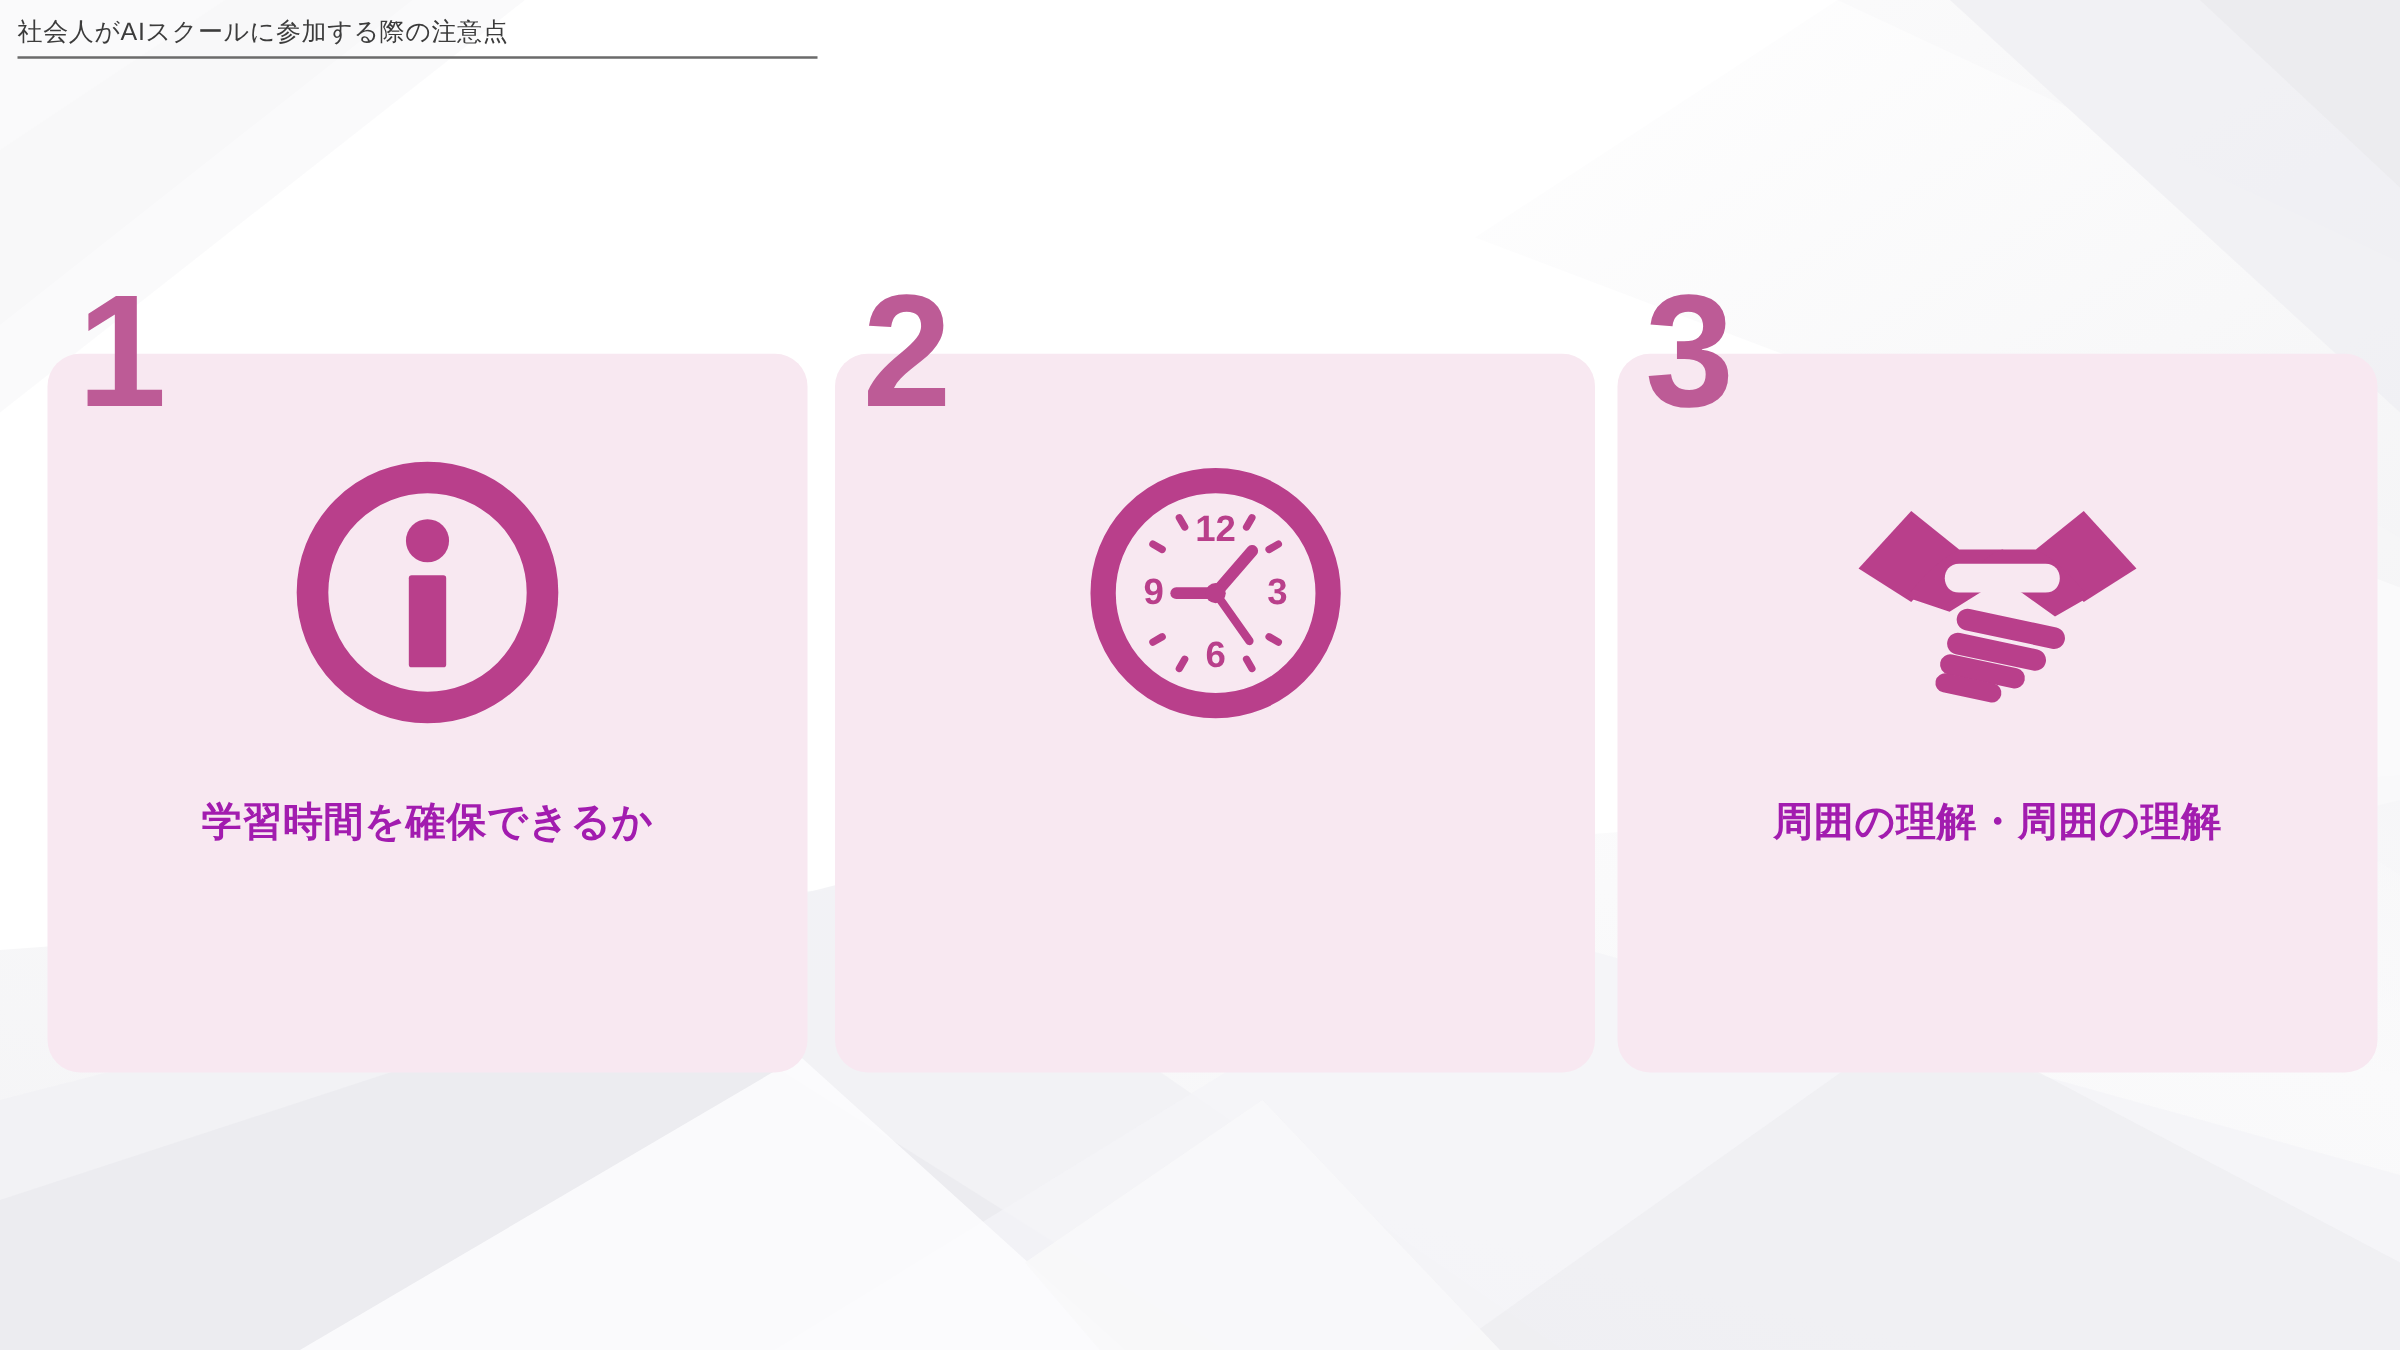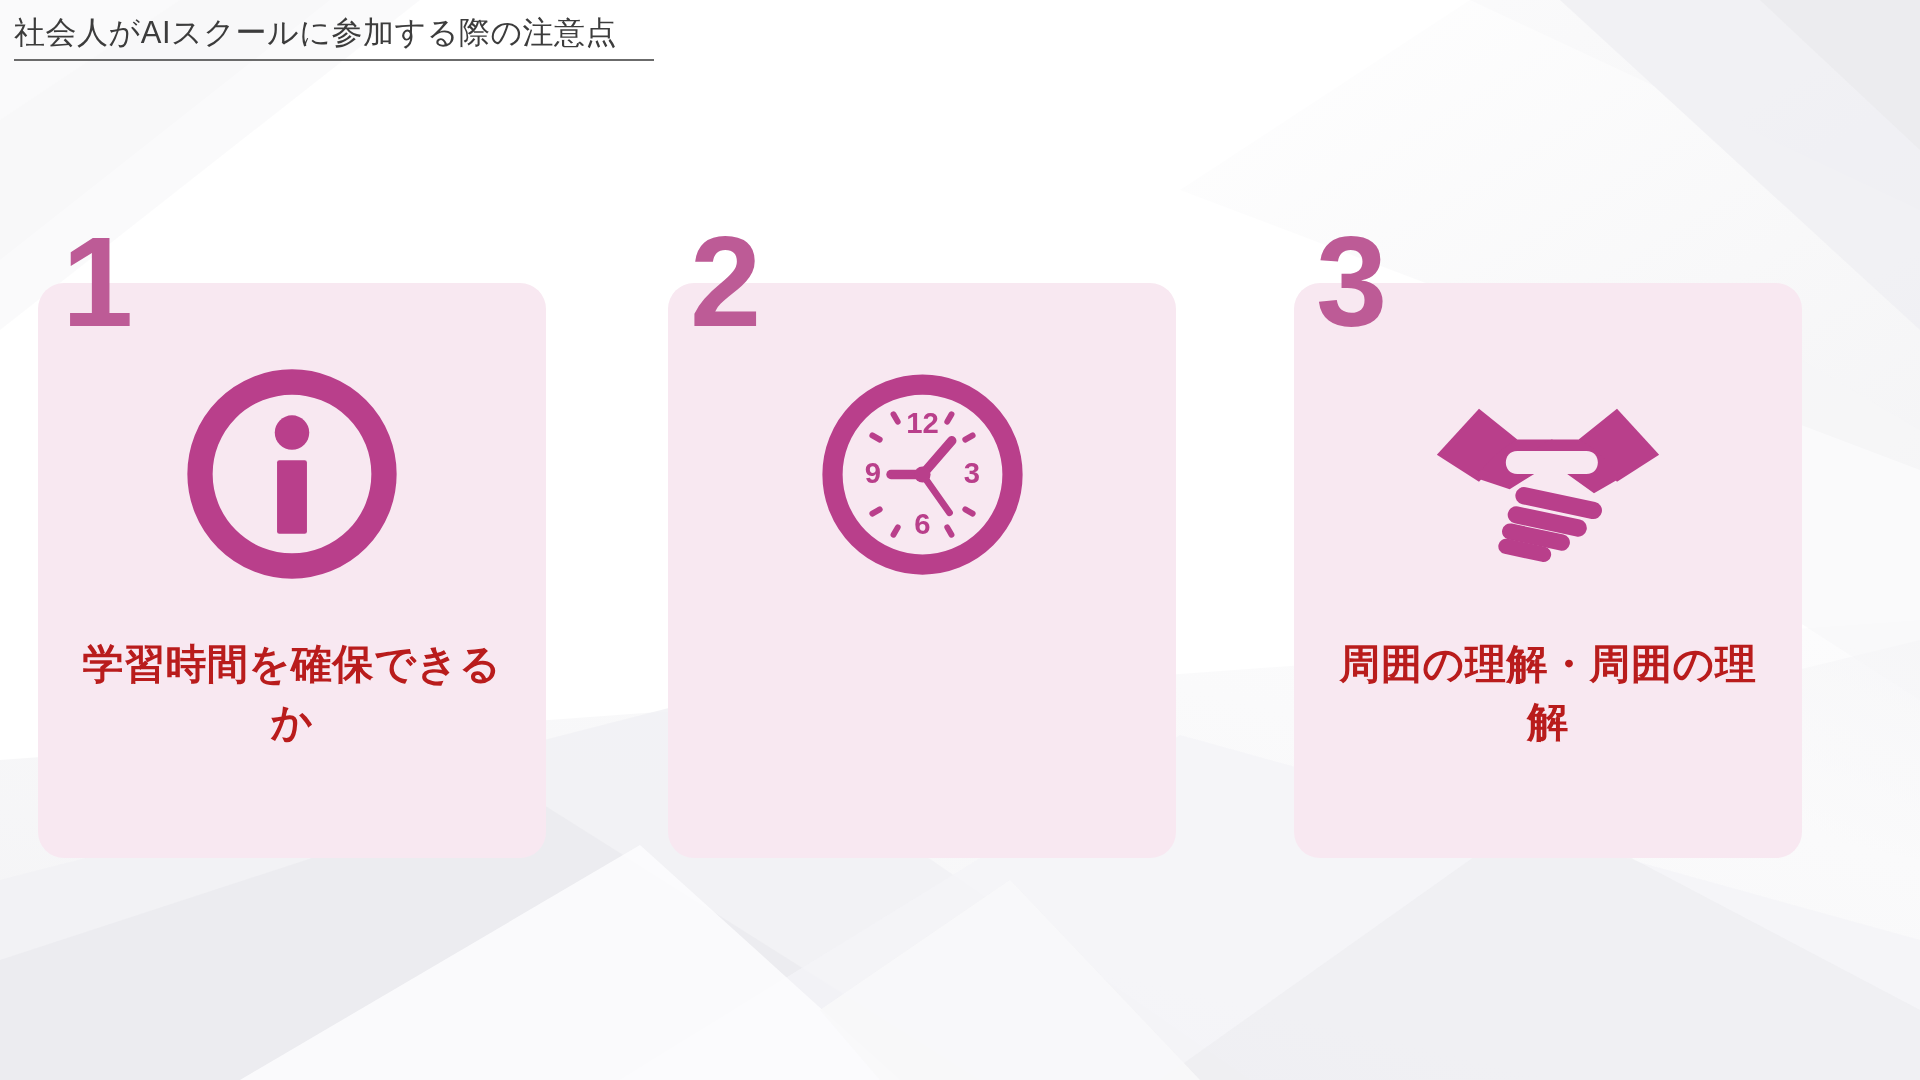--- a/index.html
+++ b/index.html
@@ -12,21 +12,21 @@
   }
   
   #bg-layer { position:absolute; inset:0; z-index:0; }
   
   .title-wrap {
     position:absolute;
     left:14px; top:14px;
     z-index:5;
   }
   .title-text {
-    font-size:31px;
+    font-size:20px;
     color:#3c3c3c;
     letter-spacing:.5px;
     white-space:nowrap;
     font-weight:400;
     line-height:1.25;
   }
   .title-rule {
     width:640px;
     height:2px;
     background:#6b6b6b;
@@ -34,21 +34,21 @@
   }
   
   .cards {
     position:absolute;
     left:0; top:0;
     width:1920px; height:1080px;
     z-index:3;
   }
   .card {
     position:absolute;
-    width:508px;
+    width:608px;
     height:575px;
     background:#f8e8f1;
     border-radius:26px;
     top:283px;
   }
   .card.c1 { left:38px; }
   .card.c2 { left:668px; }
   .card.c3 { left:1294px; }
 
   .num {
@@ -72,23 +72,23 @@
     height:270px;
     display:flex;
     align-items:center;
     justify-content:center;
   }
   .card-label {
     position:absolute;
     left:26px; right:26px;
     top:352px;
     text-align:center;
-    font-size:41px;
+    font-size:32px;
     font-weight:700;
-    color:#b91c1c;
+    color:#a21caf;
     line-height:1.42;
     letter-spacing:.5px;
   }
   .card-label .ln { display:block; }
 </style>
 </head>
 <body>
 
 <svg id="bg-layer" viewBox="0 0 1920 1080" preserveAspectRatio="none">
   <defs>

